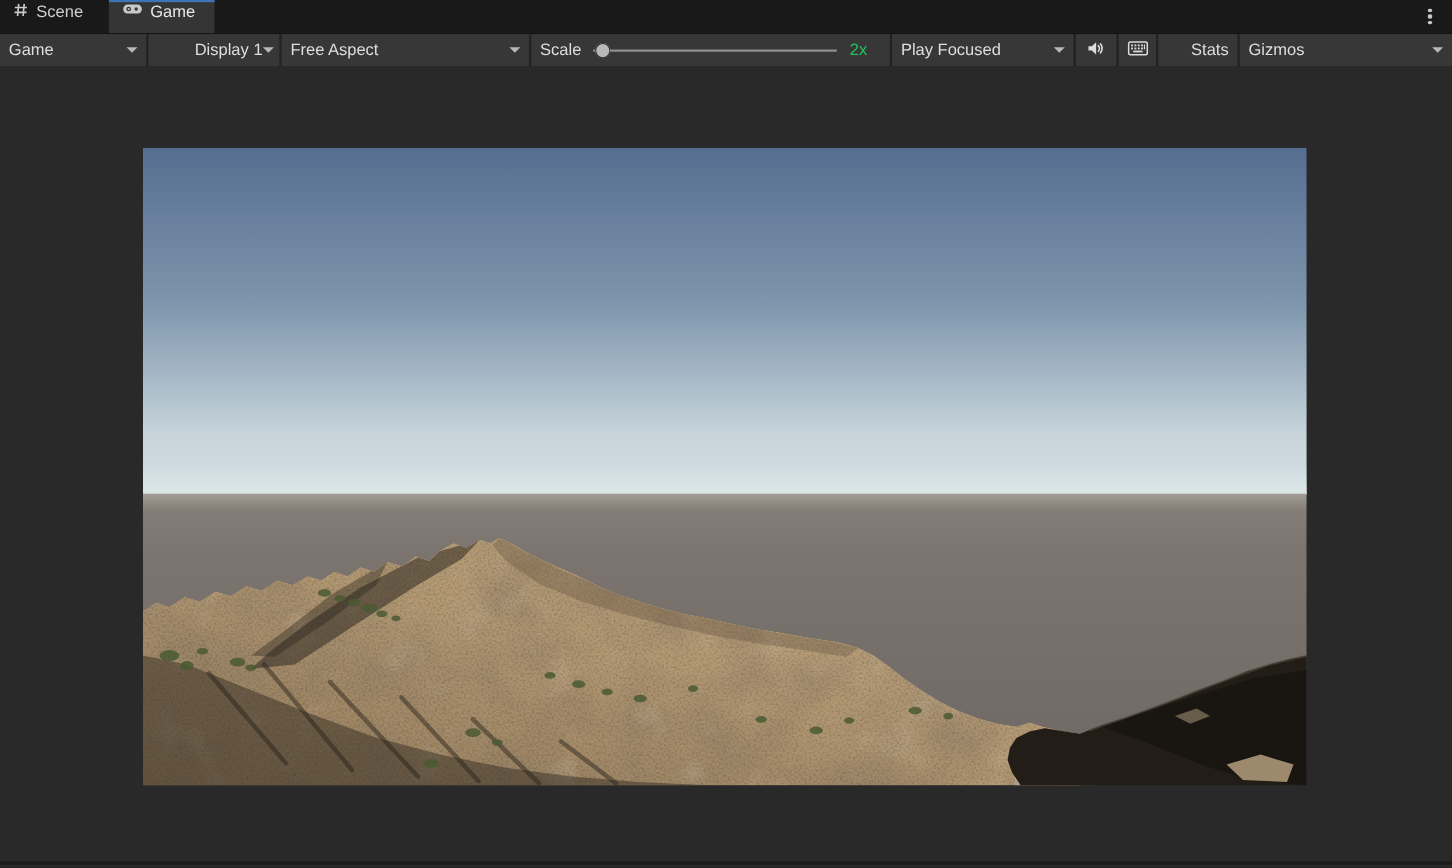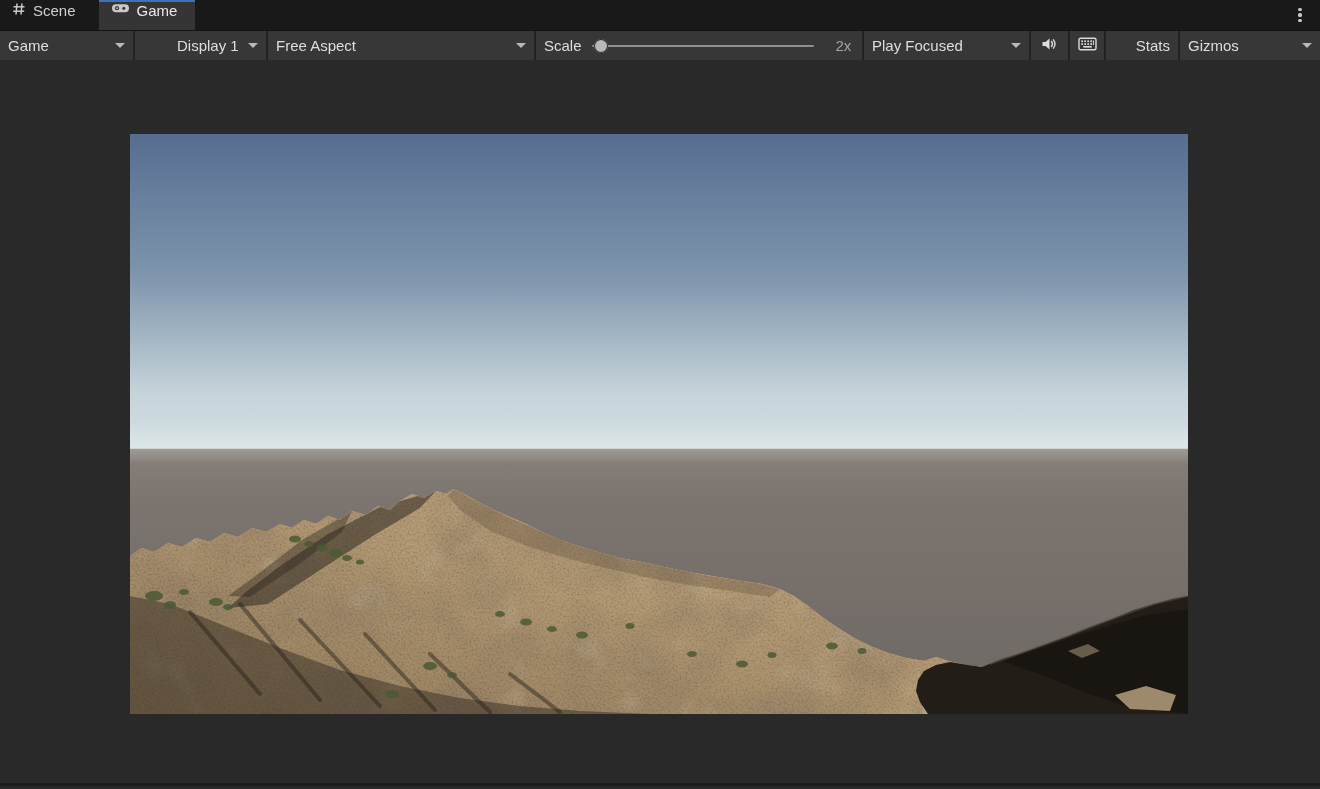--- a/index.html
+++ b/index.html
@@ -47,38 +47,38 @@
     display:flex; align-items:center;
     font-size:15px; color:var(--text,#dedede);
     padding:0 8px; position:relative; cursor:pointer;
     white-space:nowrap;
   }
   .tbtn .arrow {
     width:0; height:0; margin-left:auto;
     border-left:5px solid transparent; border-right:5px solid transparent;
     border-top:5px solid #b8b8b8;
   }
-  .w-game{width:133px;} .w-display{width:131px;padding-left:42px;} .w-aspect{width:266px;}
+  .w-game{width:133px;} .w-display{width:119px;padding-left:42px;} .w-aspect{width:225px;}
   .w-scale{width:326px; cursor:default;} .w-play{width:165px;gap:42px;}
   .w-audio{width:37px; justify-content:center;} .w-kbd{width:34px; justify-content:center;}
   .w-stats{width:72px; justify-content:flex-end;} .w-gizmos{flex:1;gap:12px;}
 
   .scale-wrap { display:flex; align-items:center; width:100%; gap:10px; }
   .slider {
     position:relative; flex:0 0 222px; height:16px; cursor:pointer;
   }
   .slider .track {
     position:absolute; left:0; right:0; top:7px; height:2px;
     background:#8f8f8f; border-radius:1px;
   }
   .slider .thumb {
     position:absolute; left:2px; top:1px; width:14px; height:14px;
     border-radius:50%; background:#b9b9b9; box-shadow:0 0 0 1px #2a2a2a inset;
   }
-  .scale-value { color:#a3a3a3; margin-left:12px; }
+  .scale-value { color:#22c55e; margin-left:2px; }
 
   
   .canvas {
     position:absolute; left:0; top:61px; width:1320px; height:725px;
     background:var(--canvas-bg,#292929);
   }
   .game-viewport {
     position:absolute; left:130px; top:73px; width:1058px; height:580px;
     background:#000;
   }

